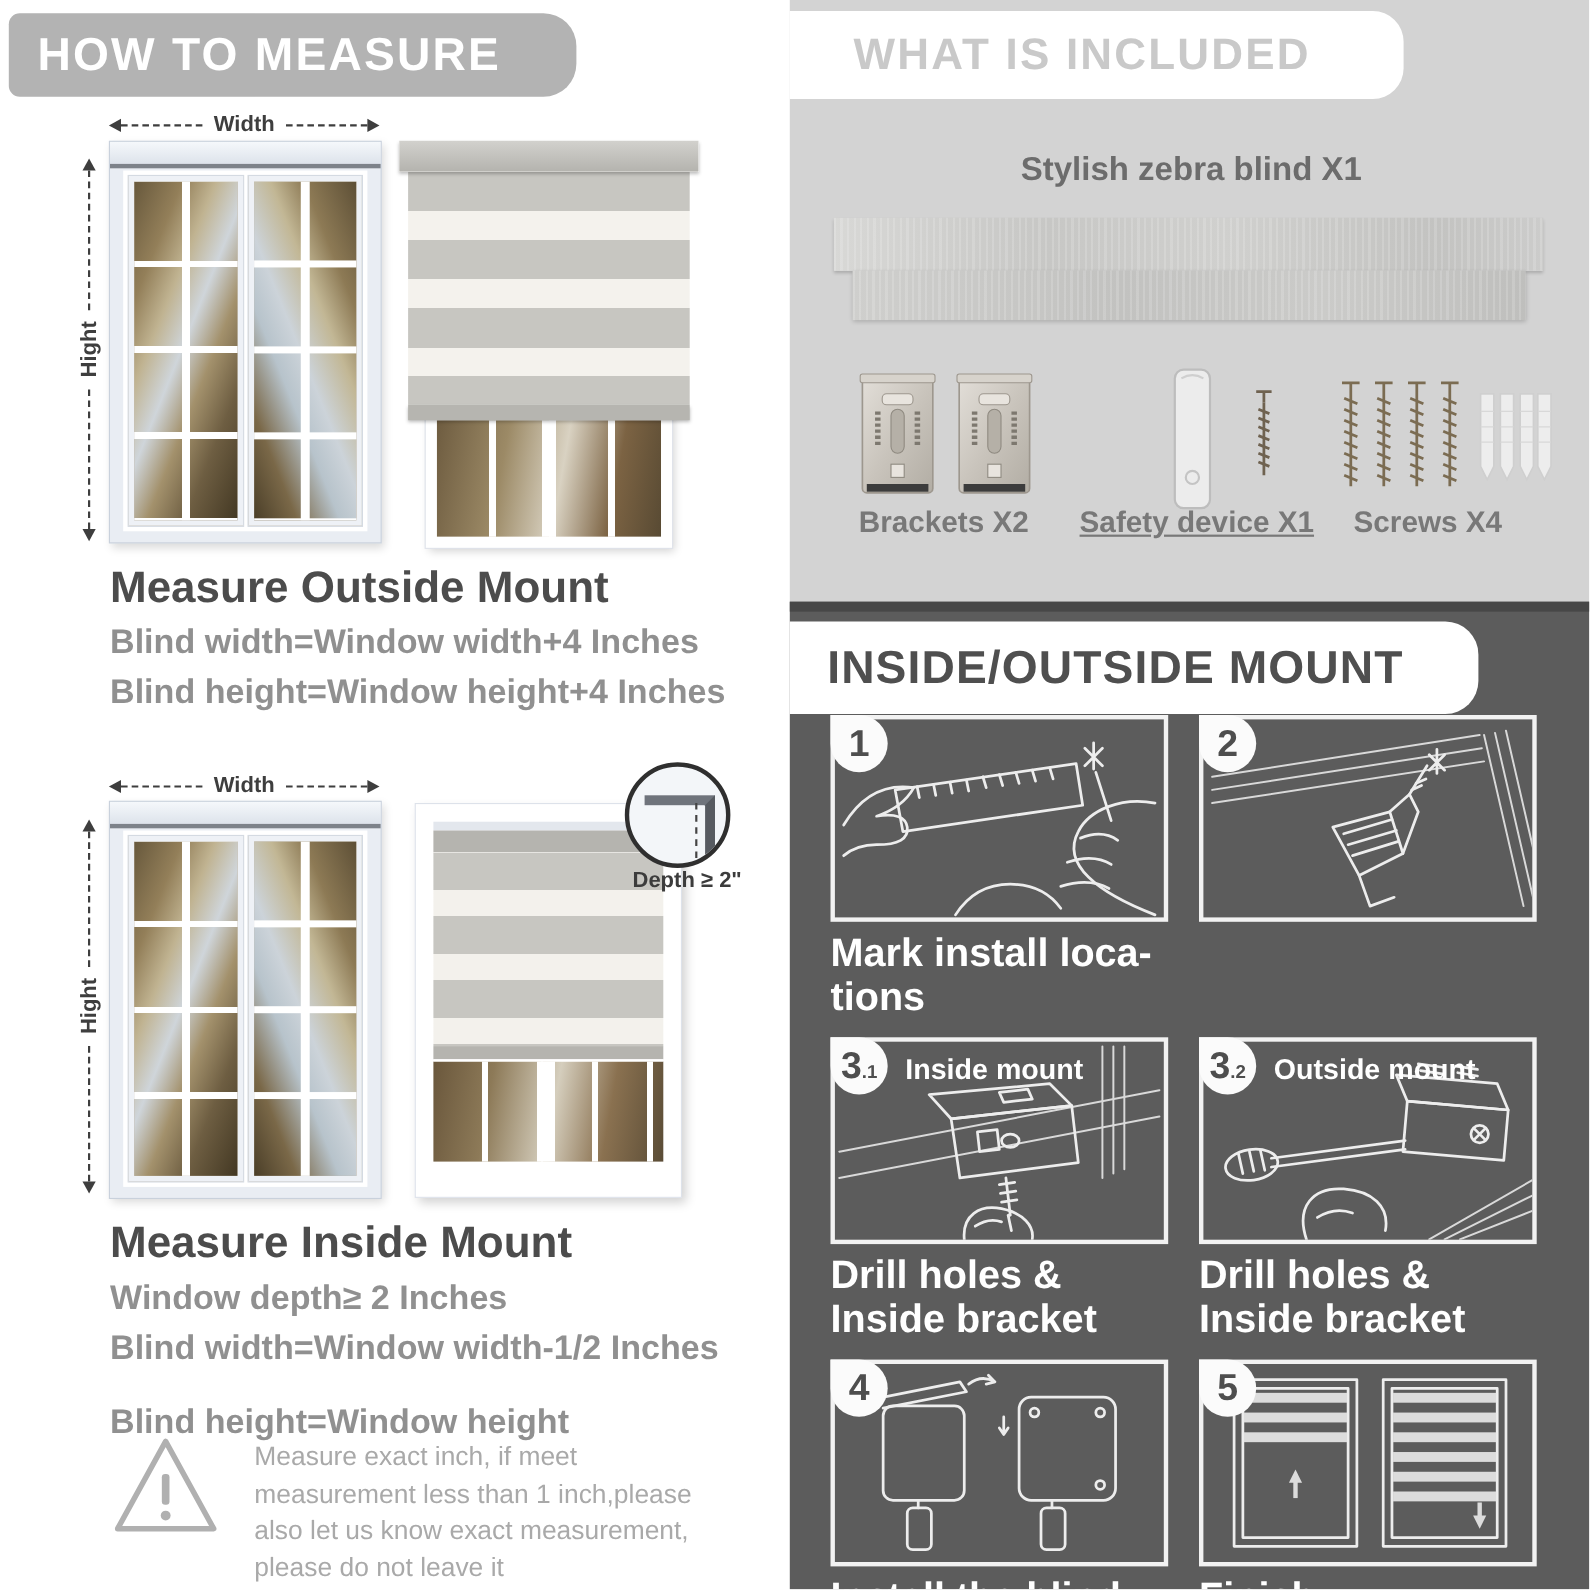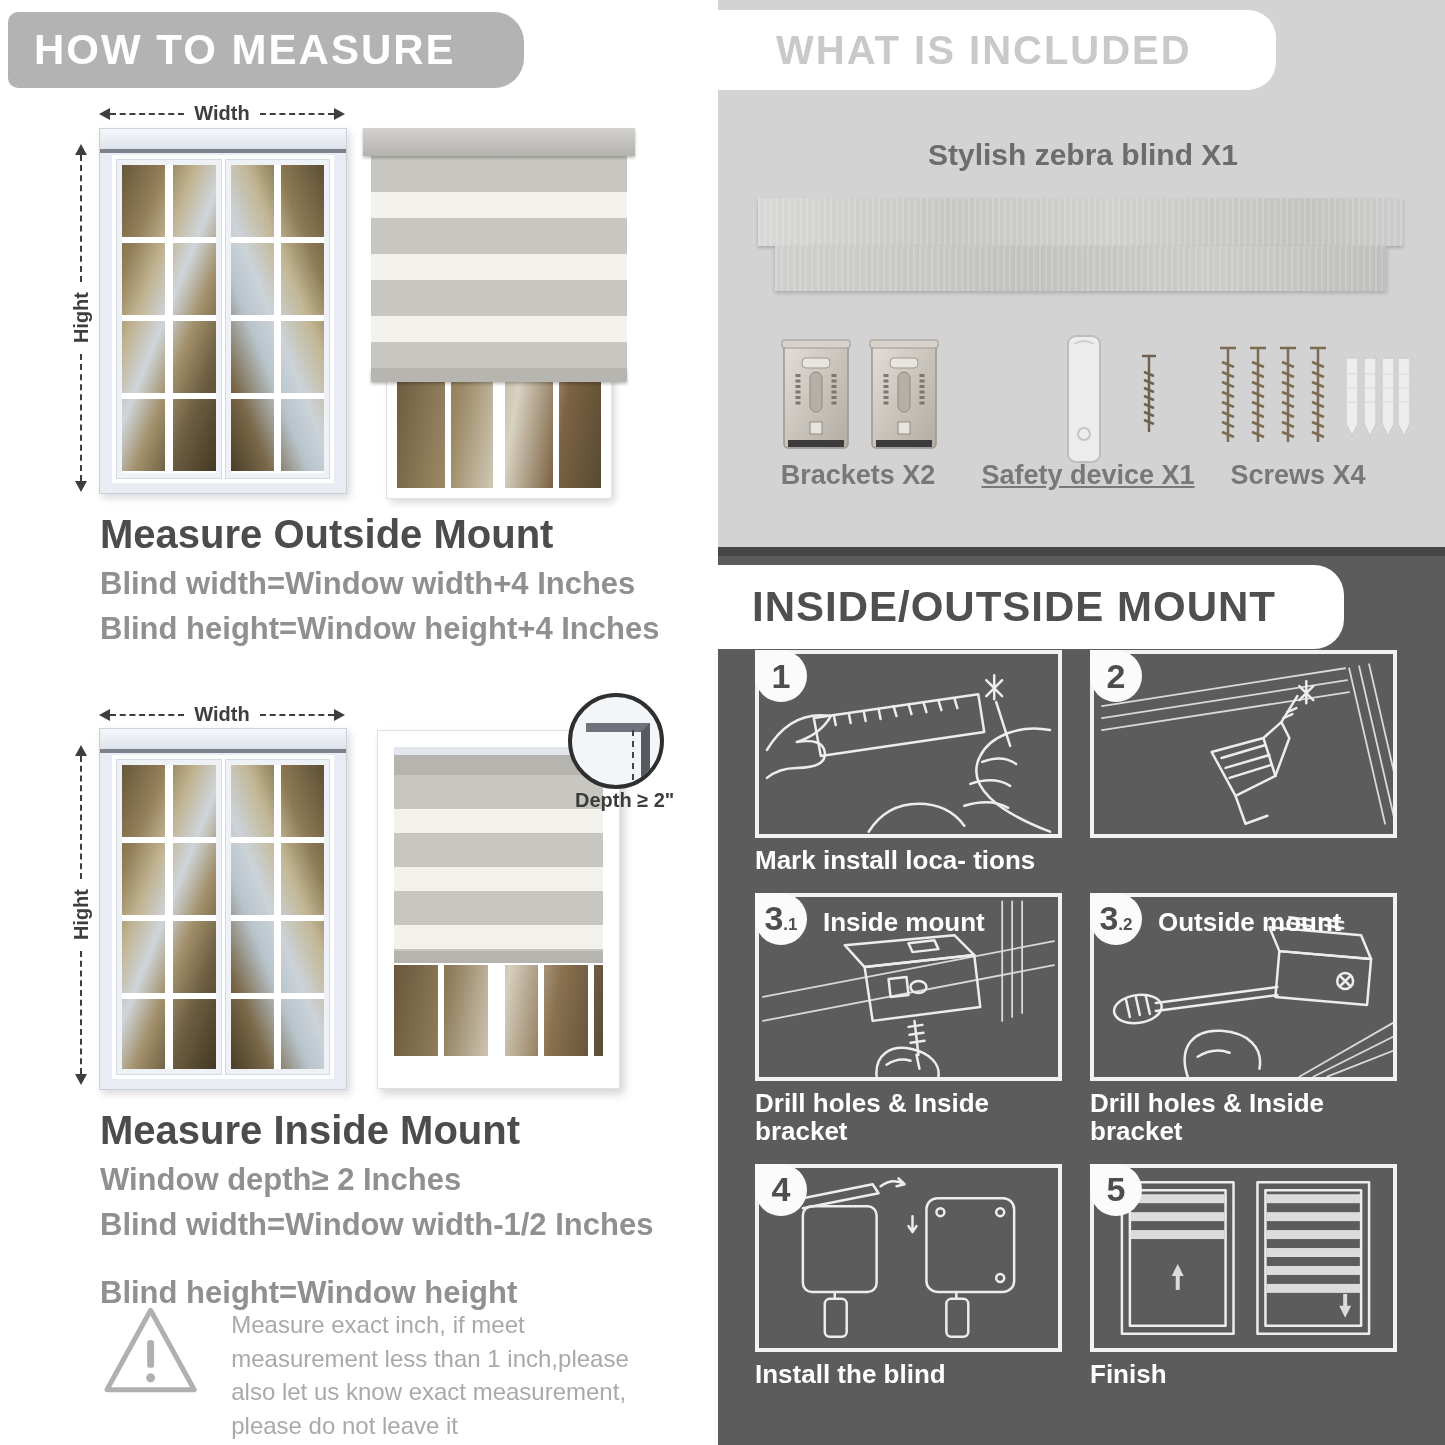--- a/index.html
+++ b/index.html
@@ -96,21 +96,21 @@
   .inc-label{position:absolute;top:460px;font-weight:bold;font-size:27px;color:#787878;text-align:center;}
   
   .steps{position:absolute;left:37px;top:103px;width:642px;display:grid;
     grid-template-columns:307px 307px;column-gap:28px;row-gap:18px;}
   .step .panel{position:relative;height:188px;border:4px solid #f2f2f2;background:#5c5c5c;box-sizing:border-box;}
   .badge{position:absolute;left:-4px;top:-4px;width:52px;height:52px;background:#fbfbfb;
     border-radius:0 50% 50% 50%;display:flex;align-items:center;justify-content:center;
     color:#4e4e4e;font-weight:bold;font-size:34px;z-index:4;}
   .badge .sub{font-size:17px;margin-top:12px;}
   .step-title{position:absolute;left:64px;top:10px;color:#ffffff;font-size:26px;font-weight:bold;z-index:4;}
-  .caption{margin-top:8px;color:#ffffff;font-size:26px;font-weight:bold;line-height:1.1;}
+  .caption{margin-top:8px;color:#ffffff;font-size:36px;font-weight:bold;line-height:1.1;}
   .panel svg{position:absolute;inset:0;width:100%;height:100%;}
   .lineart{stroke:#ededed;fill:none;stroke-width:2.5;stroke-linecap:round;stroke-linejoin:round;}
   .lineart-thin{stroke:#d9d9d9;fill:none;stroke-width:1.8;stroke-linecap:round;}
   .fillart{fill:#dcdcdc;stroke:none;}
 </style>
 </head>
 <body>
 
 <div id="app">
 

